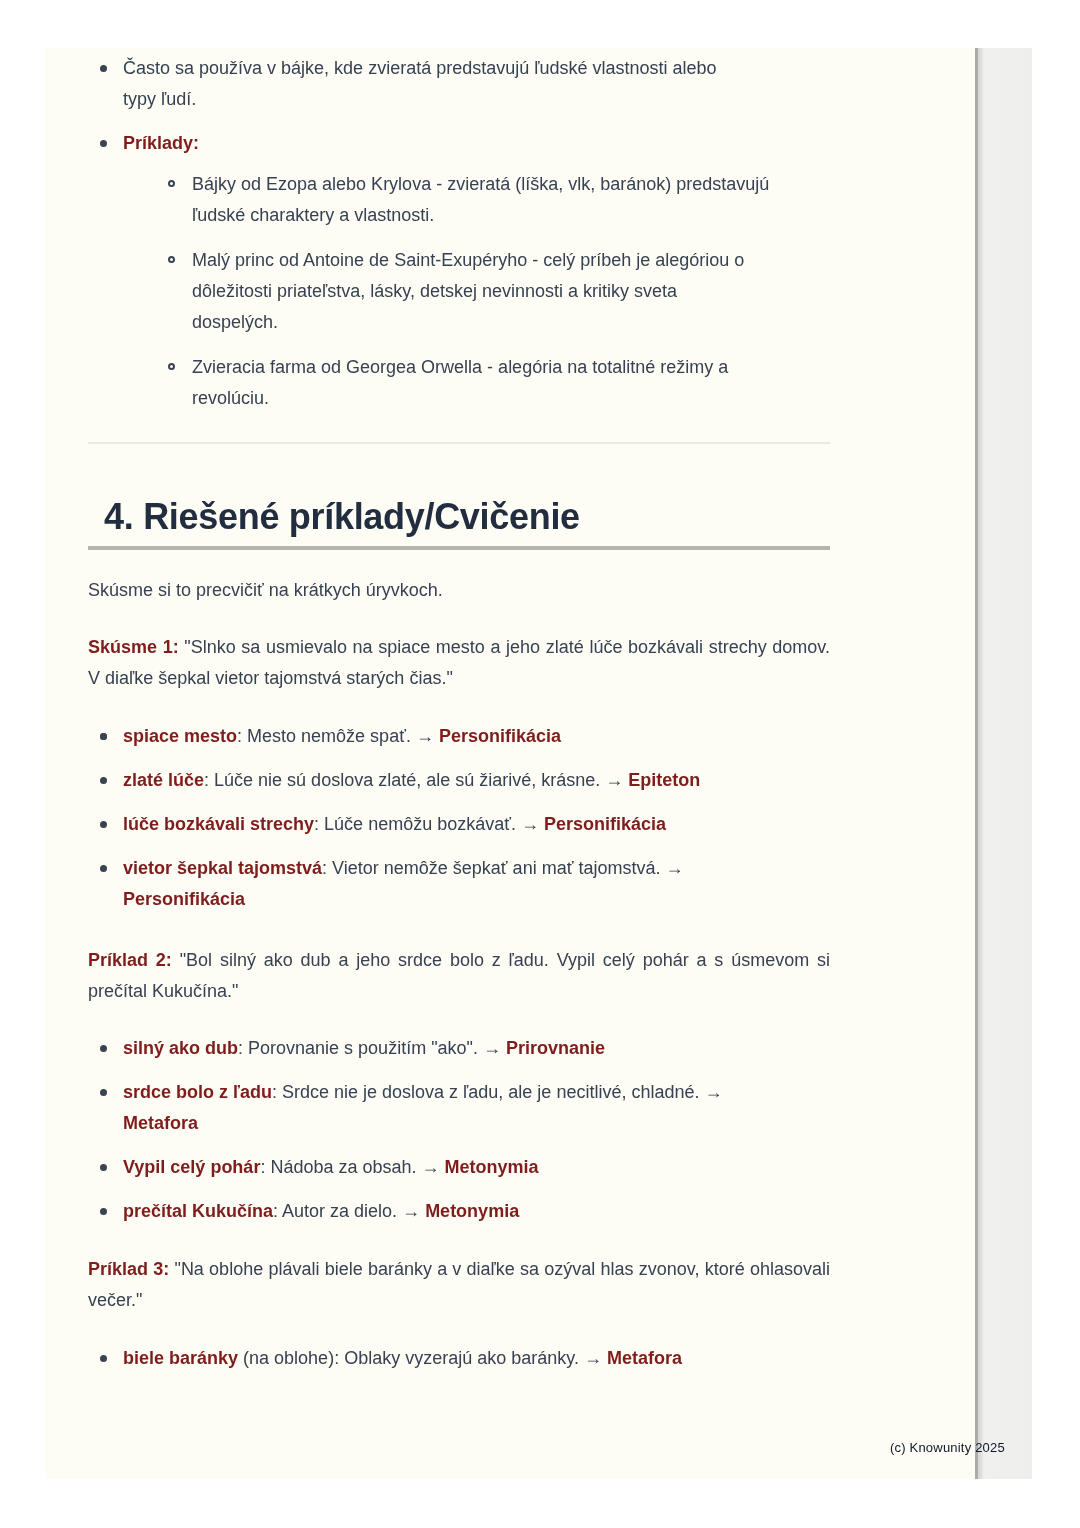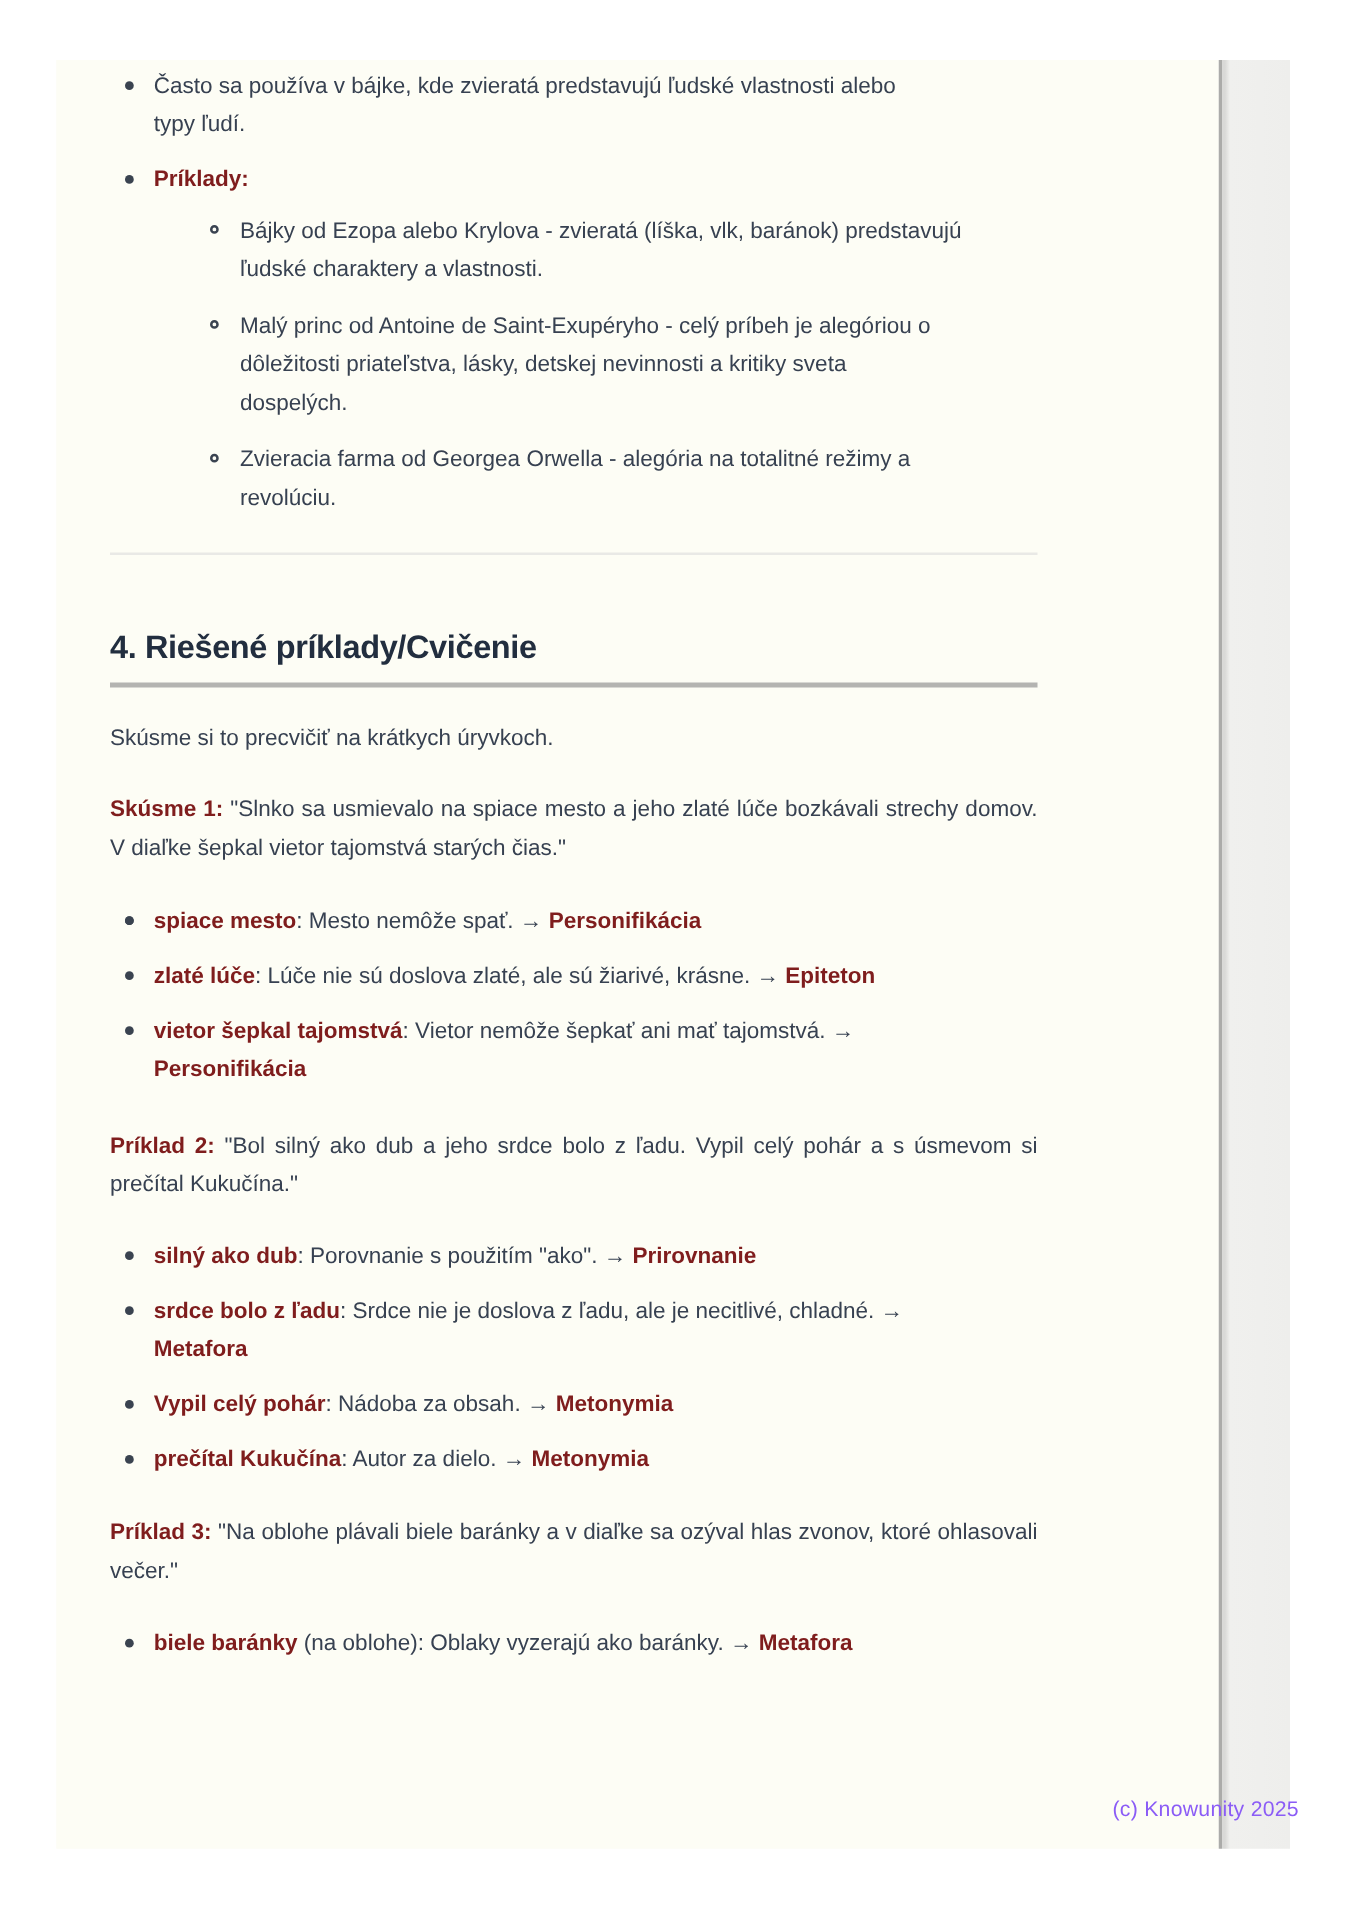--- a/index.html
+++ b/index.html
@@ -44,44 +44,44 @@
     position: absolute; left: 10px; top: 11px;
     width: 7px; height: 7px; border-radius: 50%;
     border: 2px solid #3A4350; background: transparent;
   }
   ul.sub { margin: 10px 0 0 35px; }
   ul.sub li { padding-left: 34px; margin-bottom: 14px; }
   ul.sub li:last-child { margin-bottom: 0; }
 
   .hr-thin { height: 2px; background: #E9E9E6; margin-top: 28px; }
   h2 {
-    margin: 52px 0 0 0;
-    font-size: 26px; line-height: 42px; font-weight: 700;
+    margin: 52px 0 0 16px;
+    font-size: 36px; line-height: 42px; font-weight: 700;
     letter-spacing: -0.3px;
     color: #222E3F;
   }
   .h2-rule { height: 4px; background: #B4B4B1; margin-top: 8px; }
 
   p { margin: 0; }
   .intro-p { margin-top: 25px; }
   .lead-p { text-align: justify; }
   .p-ex1 { margin-top: 26px; }
   .p-ex2 { margin-top: 30px; }
   .p-ex3 { margin-top: 27px; }
   .list-ex1 { margin-top: 27px; }
   .list-ex2 { margin-top: 26px; }
   .list-ex3 { margin-top: 27px; }
 
   .seg-b { font-weight: 700; color: #7f1d1d; }
   .seg-i { }
 
   .watermark {
     position: absolute; left: 890px; top: 1438px;
-    font-size: 17px; line-height: 20px;
-    color: #8b5cf6; letter-spacing: 0.2px;
+    font-size: 13px; line-height: 20px;
+    color: #0f172a; letter-spacing: 0.2px;
     z-index: 5; white-space: nowrap;
   }
 </style>
 </head>
 <body>
 
 <div class="page"></div>
 <div class="scroll-strip"></div>
 
 <div class="content">
@@ -127,20 +127,24 @@
     <li>
       <span class="dot"></span>
       <span><span class="seg-b">spiace mesto</span><span>: Mesto nemôže spať. → </span><span class="seg-b">Personifikácia</span></span>
     </li>
     <li>
       <span class="dot"></span>
       <span><span class="seg-b">zlaté lúče</span><span>: Lúče nie sú doslova zlaté, ale sú žiarivé, krásne. → </span><span class="seg-b">Epiteton</span></span>
     </li>
     <li>
       <span class="dot"></span>
+      <span><span class="seg-b">lúče bozkávali strechy</span><span>: Lúče nemôžu bozkávať. → </span><span class="seg-b">Personifikácia</span></span>
+    </li>
+    <li>
+      <span class="dot"></span>
       <span><span class="seg-b">vietor šepkal tajomstvá</span><span>: Vietor nemôže šepkať ani mať tajomstvá. →</span><br><span class="seg-b">Personifikácia</span></span>
     </li>
   </ul>
 
   <p class="lead-p p-ex2"><span class="seg-b">Príklad 2:</span><span> "Bol silný ako dub a jeho srdce bolo z ľadu. Vypil celý pohár a s úsmevom si prečítal Kukučína."</span></p>
 
   <ul class="list-ex2">
     <li>
       <span class="dot"></span>
       <span><span class="seg-b">silný ako dub</span><span>: Porovnanie s použitím "ako". → </span><span class="seg-b">Prirovnanie</span></span>

